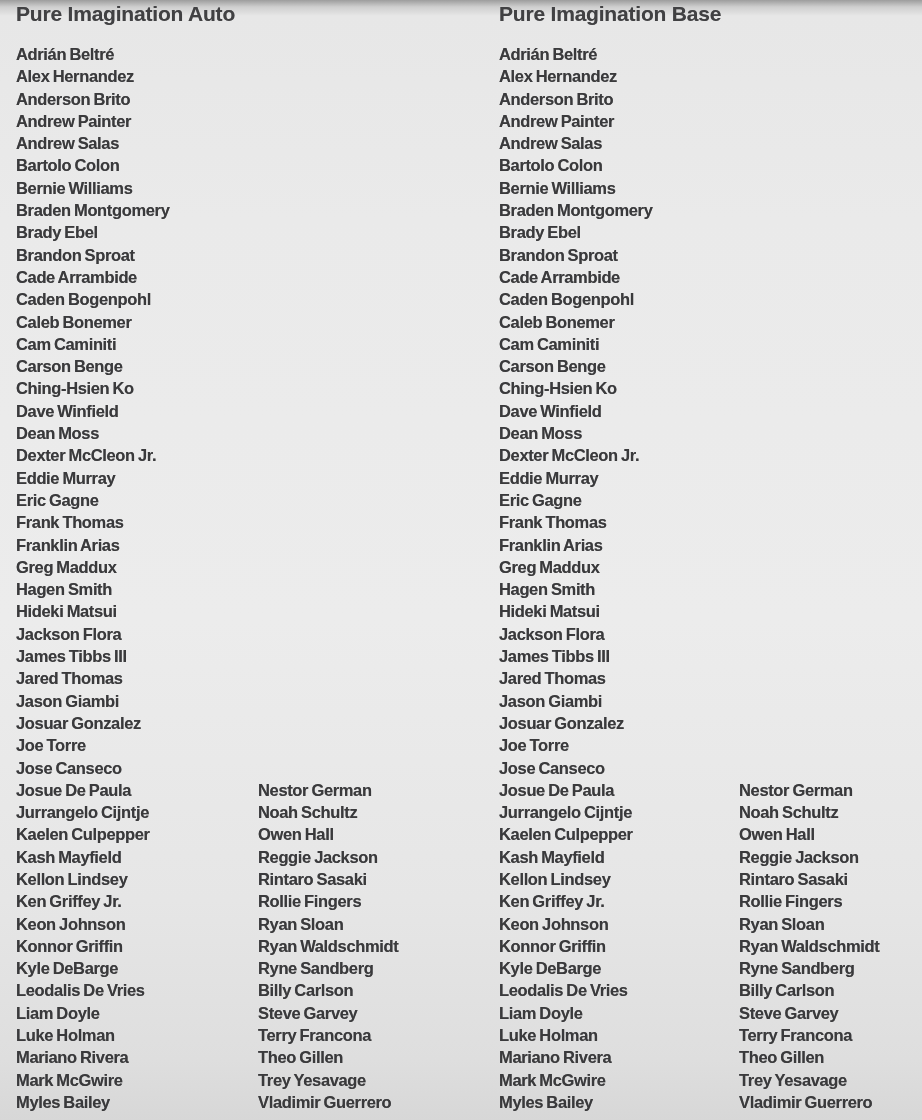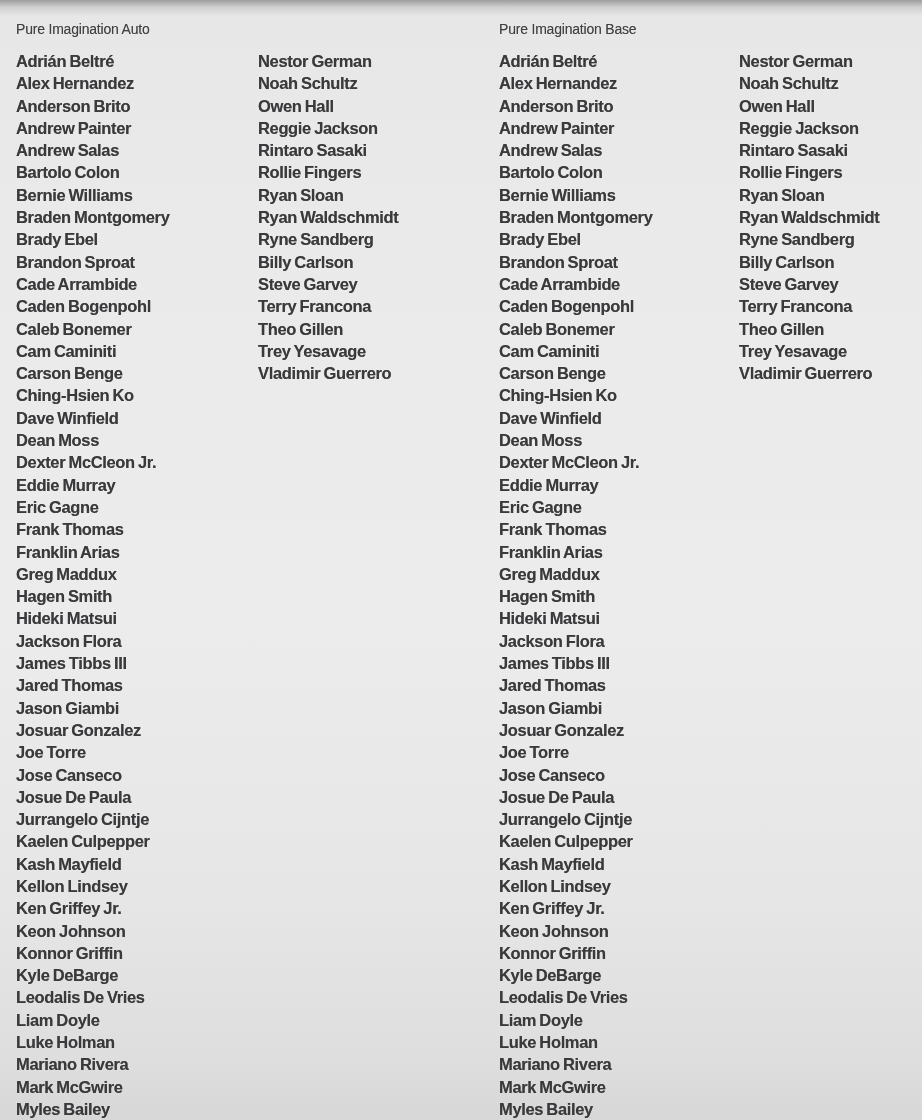--- a/index.html
+++ b/index.html
@@ -27,32 +27,33 @@
       #d7d7d7 1120px);
   }
   .section {
     position: absolute;
     top: 0;
   }
   .section-auto { left: 16px; }
   .section-base { left: 499px; }
   .section-title {
     margin: 0;
-    padding-top: 16px;
-    font-size: 14px;
+    padding-top: 1px;
+    font-size: 21px;
     line-height: 26px;
-    font-weight: 400;
+    font-weight: 700;
     letter-spacing: -0.2px;
     color: #414143;
     white-space: nowrap;
     text-shadow: 0 0 0.5px rgba(65,65,67,0.45);
   }
   .cols {
     display: flex;
-    margin-top: 8px;
+    margin-top: 16px;
+    align-items: flex-end;
   }
   .col { flex: 0 0 auto; }
   .col-a { width: 242px; }
   .section-base .col-a { width: 240px; }
   .col-b { width: 200px; }
   .row {
     font-size: 16.5px;
     line-height: 22.3px;
     font-weight: 700;
     letter-spacing: -0.35px;

